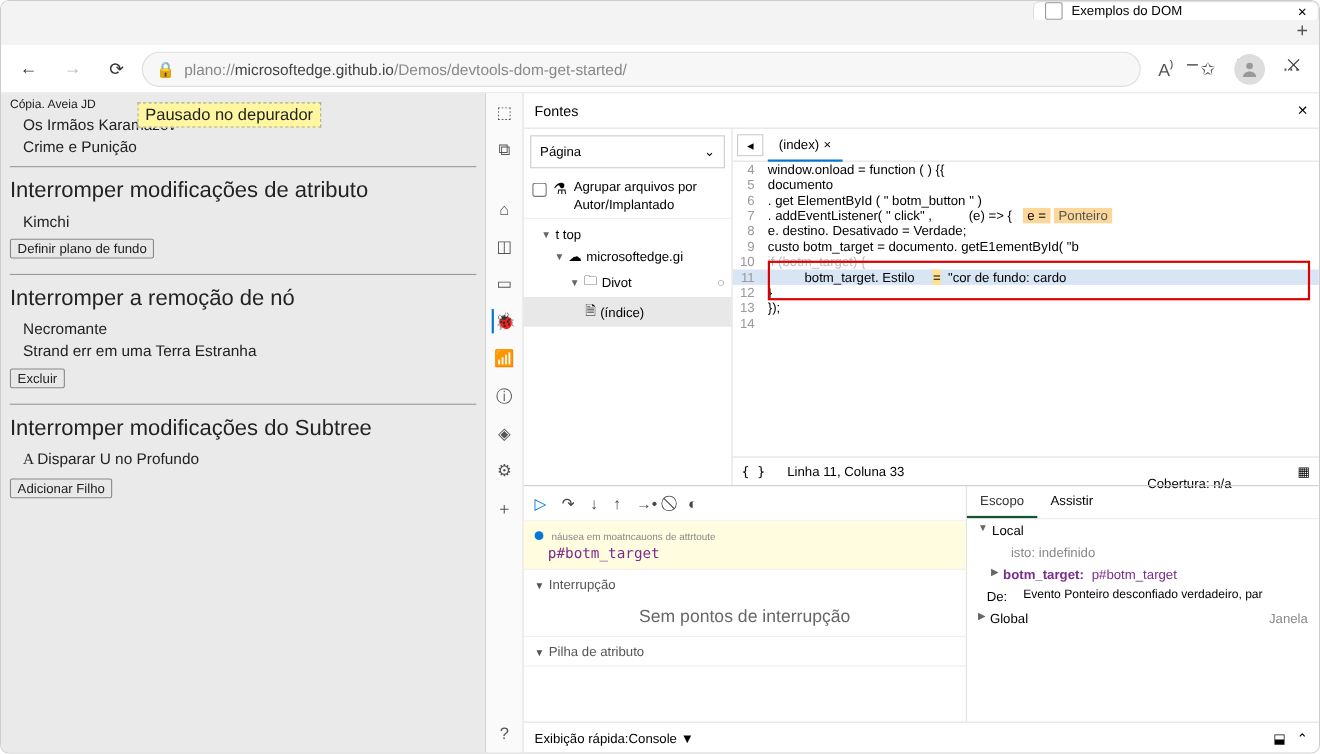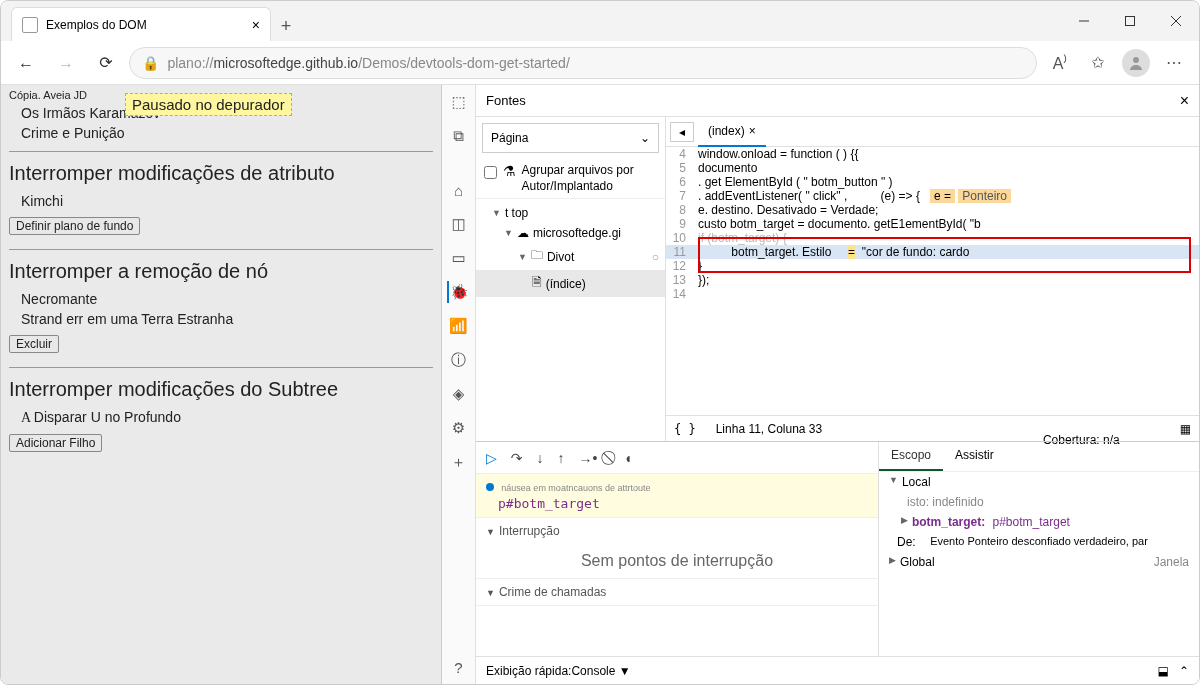--- a/index.html
+++ b/index.html
@@ -1,19 +1,19 @@
 <!DOCTYPE html>
 <html><head>
 <meta charset="utf-8">
 <style>
 * { margin: 0; padding: 0; box-sizing: border-box; font-family: "Segoe UI", Arial, sans-serif; }
 body { width: 1200px; height: 685px; background: #fff; overflow: hidden; border: 1px solid #ccc; border-radius: 8px; position: relative; }
 
 
-.titlebar { height: 40px; display: flex; align-items: flex-end; background: #f3f3f3; padding-left: 10px; }
+.titlebar { height: 40px; display: flex; align-items: flex-end; background: #f3f3f3; padding-left: 10px; flex-direction: column; }
 .tab { height: 34px; width: 260px; background: #fff; border-radius: 6px 6px 0 0; display: flex; align-items: center; padding: 0 10px; gap: 8px; font-size: 12px; border: 1px solid #ddd; border-bottom: none; }
 .tab .favicon { width: 16px; height: 16px; border: 1px solid #999; border-radius: 2px; }
 .tab .close { margin-left: auto; font-size: 14px; cursor: pointer; }
 .newtab { width: 30px; height: 30px; display: flex; align-items: center; justify-content: center; font-size: 18px; color: #555; cursor: pointer; }
 .winbtns { margin-left: auto; display: flex; }
 .winbtn { width: 46px; height: 40px; display: flex; align-items: center; justify-content: center; font-size: 12px; cursor: pointer; }
 .winbtn svg { width: 12px; height: 12px; }
 
 
 .addrbar { height: 44px; display: flex; align-items: center; padding: 0 8px; gap: 6px; background: #fff; border-bottom: 1px solid #e0e0e0; }
@@ -306,34 +306,34 @@
           <div class="pausebox">
             <span class="dot"></span>
             <span style="font-size:9px;color:#888">náusea em moatncauons de attrtoute</span>
             <span class="el">p#botm_target</span>
           </div>
           <div class="section">
             <div class="sechead"><span class="arrow">▼</span><span>Interrupção</span></div>
             <div class="secbody">Sem pontos de interrupção</div>
           </div>
           <div class="section">
-            <div class="sechead"><span class="arrow">▼</span><span>Crime de chamadas</span></div>
+            <div class="sechead"><span class="arrow">▼</span><span>Pilha de atributo</span></div>
           </div>
         </div>
 
         <div class="bt-right">
           <div class="scopetabs">
             <div class="scopetab active">Escopo</div>
             <div class="scopetab">Assistir</div>
           </div>
           <div class="scoperow">
               <span style="font-size:9px;margin-right:4px;color:#666">▼</span>
               <span>Local</span>
             </div>
-          <div class="scoperow" style="padding-left:28px">
+          <div class="scoperow" style="padding-left:40px">
               <span class="scope-g">isto: indefinido</span>
             </div>
           <div class="scoperow" style="padding-left:22px"><span style="font-size:9px;margin-right:4px;color:#666">▶</span><span class="scope-k">botm_target:</span>&nbsp;<span style="color:#7a2c8e">p#botm_target</span></div>
           <div class="scoperow" style="padding-left:18px"><span>De:</span>&nbsp;&nbsp;<span style="font-size:11px">Evento Ponteiro desconfiado verdadeiro, par</span></div>
           <div class="scoperow">
               <span style="font-size:9px;margin-right:4px;color:#666">▶</span>
               <span>Global</span>
               <span class="scope-r">Janela</span>
             </div>
         </div>

